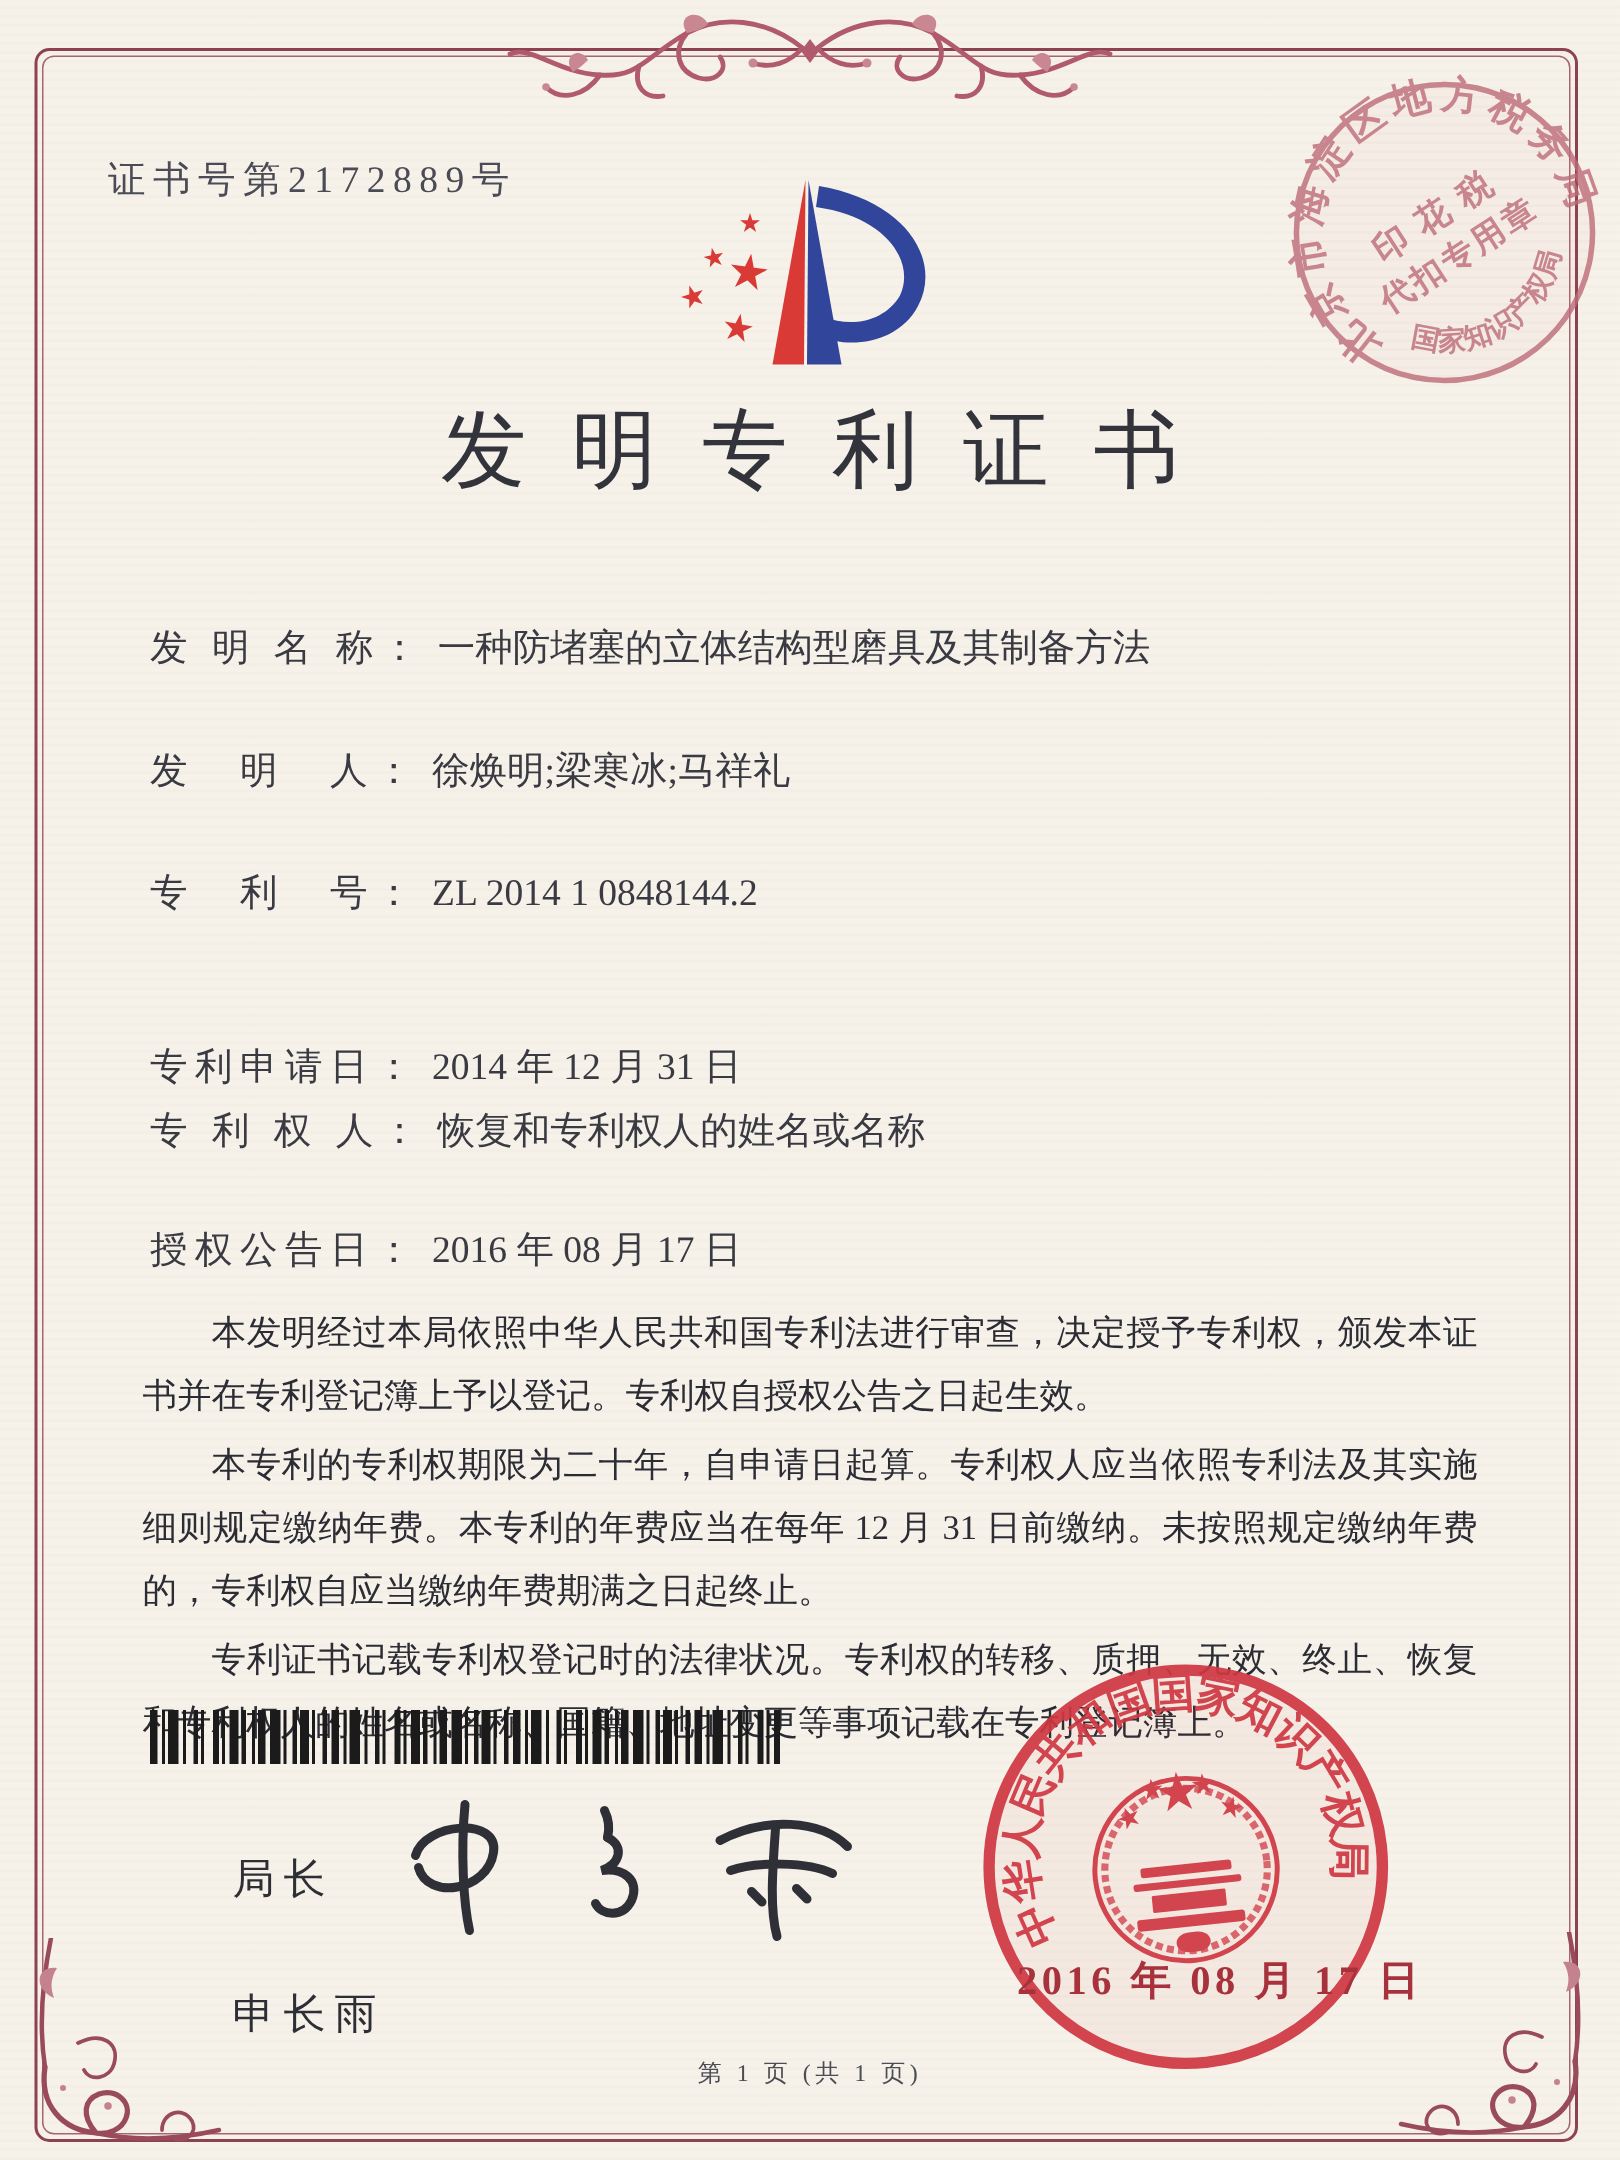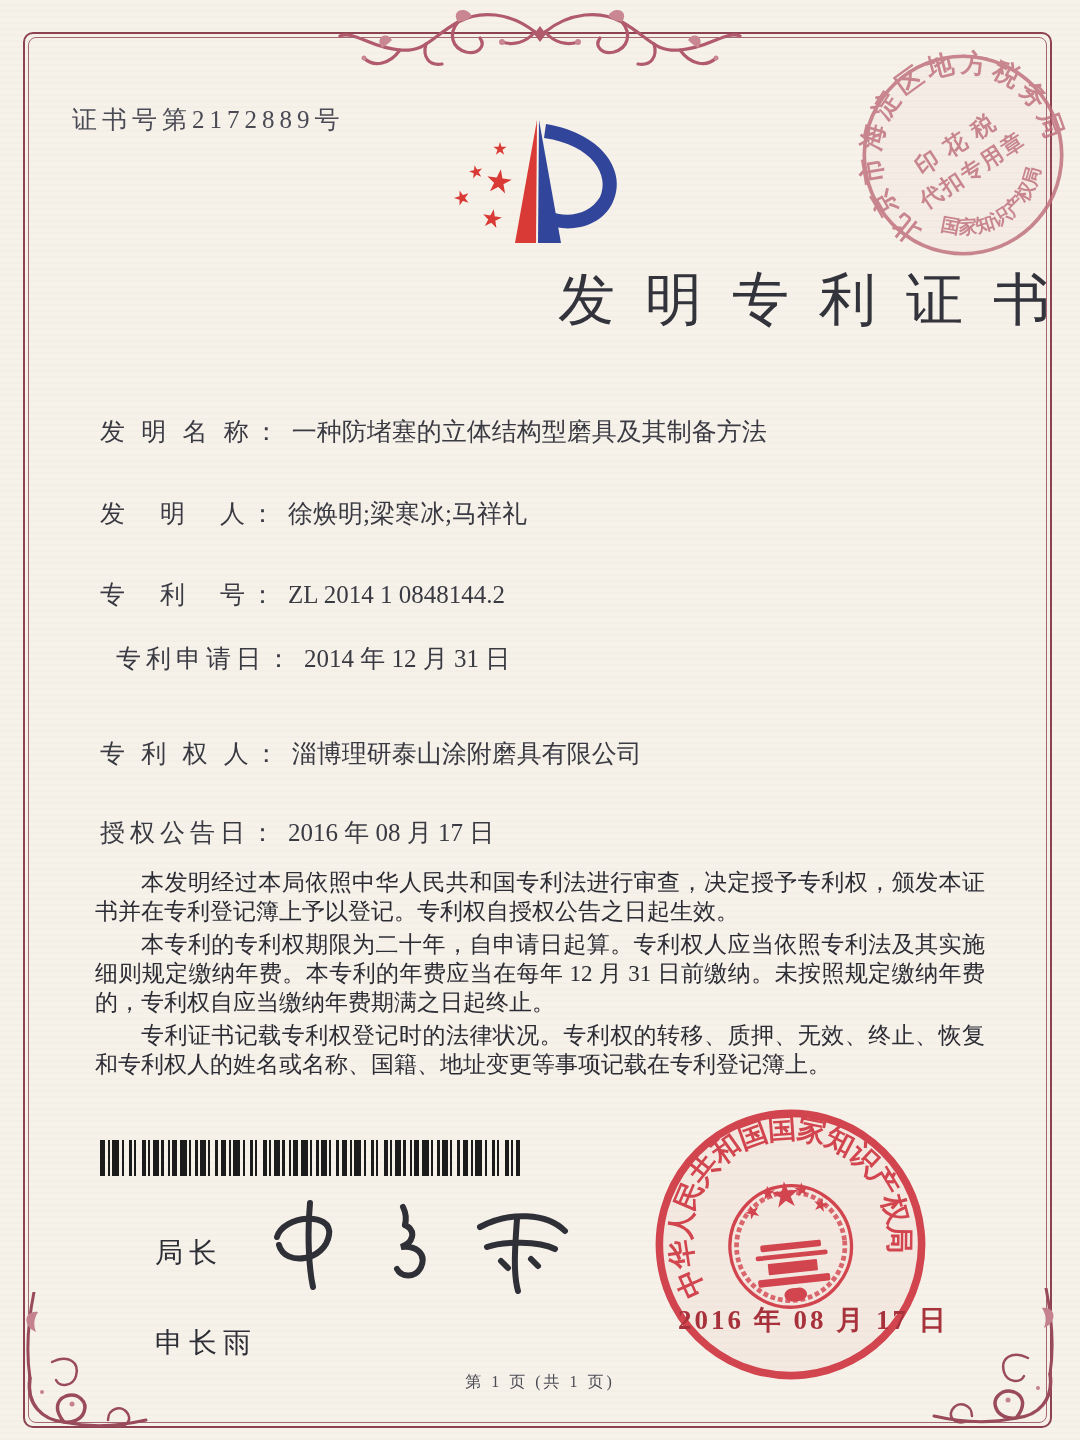--- a/index.html
+++ b/index.html
@@ -4,26 +4,26 @@
 <style>
   html,body{margin:0;padding:0;}
   body{background:#e8e4dc;font-family:"Liberation Serif","DejaVu Serif",serif;}
   .page{position:relative;width:1080px;height:1440px;margin:0 auto;overflow:hidden;
         background:#f6f2ea;
         background-image:repeating-linear-gradient(0deg, rgba(190,175,160,.05) 0 2px, rgba(255,255,255,0) 2px 6px);}
   .frame{position:absolute;left:23px;top:32px;right:28px;bottom:12px;
          border:2px solid #8d4250;border-radius:10px;}
   .frame-inner{position:absolute;inset:3px;border:1px solid #a56673;border-radius:8px;}
   .certno{position:absolute;left:72px;top:103px;font-size:25px;letter-spacing:5px;color:#4b4b55;}
-  .title{position:absolute;left:0;right:0;top:262px;text-align:right;font-size:57px;
+  .title{position:absolute;left:0;right:0;top:262px;text-align:center;font-size:57px;
          letter-spacing:30px;text-indent:30px;color:#33333c;}
   .fieldrow{position:absolute;left:100px;font-size:25px;color:#3a3a42;white-space:nowrap;}
   .fieldrow .val{margin-left:8px;}
   .flabel{letter-spacing:5px;}
-  .bodytext{position:absolute;left:95px;right:95px;top:868px;font-size:23px;line-height:29px;
+  .bodytext{position:absolute;left:95px;right:95px;top:868px;font-size:23px;line-height:42px;
             color:#2c2c34;text-align:justify;}
   .bodytext p{margin:0 0 4px 0;text-indent:2em;}
   .signer{position:absolute;left:115px;font-size:28px;color:#2e2e36;letter-spacing:6px;margin-left:40px;}
   .footer{position:absolute;left:0;right:0;top:1372px;text-align:center;font-size:16px;
           letter-spacing:3px;color:#4c4c55;}
   .sealdate{position:absolute;left:678px;top:1302px;font-size:27px;font-weight:bold;
             letter-spacing:3px;color:#a8323c;z-index:6;}
   .abs{position:absolute;}
   svg{display:block;}
 </style>
@@ -137,25 +137,25 @@
 
   <div class="fieldrow" style="top:415px;">
     <span class="flabel">发 明 名 称：</span><span class="val">一种防堵塞的立体结构型磨具及其制备方法</span>
   </div>
   <div class="fieldrow" style="top:497px;">
     <span class="flabel">发　明　人：</span><span class="val">徐焕明;梁寒冰;马祥礼</span>
   </div>
   <div class="fieldrow" style="top:578px;">
     <span class="flabel">专　利　号：</span><span class="val">ZL 2014 1 0848144.2</span>
   </div>
-  <div class="fieldrow" style="top:642px;margin-left:16px;">
+  <div class="fieldrow" style="top:694px;">
     <span class="flabel">专利申请日：</span><span class="val">2014 年 12 月 31 日</span>
   </div>
   <div class="fieldrow" style="top:737px;">
-    <span class="flabel">专 利 权 人：</span><span class="val">淄博理研泰山涂附磨具有限公司</span>
+    <span class="flabel">专 利 权 人：</span><span class="val">恢复和专利权人的姓名或名称</span>
   </div>
   <div class="fieldrow" style="top:816px;">
     <span class="flabel">授权公告日：</span><span class="val">2016 年 08 月 17 日</span>
   </div>
 
   <div class="bodytext">
     <p>本发明经过本局依照中华人民共和国专利法进行审查，决定授予专利权，颁发本证书并在专利登记簿上予以登记。专利权自授权公告之日起生效。</p>
     <p>本专利的专利权期限为二十年，自申请日起算。专利权人应当依照专利法及其实施细则规定缴纳年费。本专利的年费应当在每年 12 月 31 日前缴纳。未按照规定缴纳年费的，专利权自应当缴纳年费期满之日起终止。</p>
     <p>专利证书记载专利权登记时的法律状况。专利权的转移、质押、无效、终止、恢复和专利权人的姓名或名称、国籍、地址变更等事项记载在专利登记簿上。</p>
   </div>

